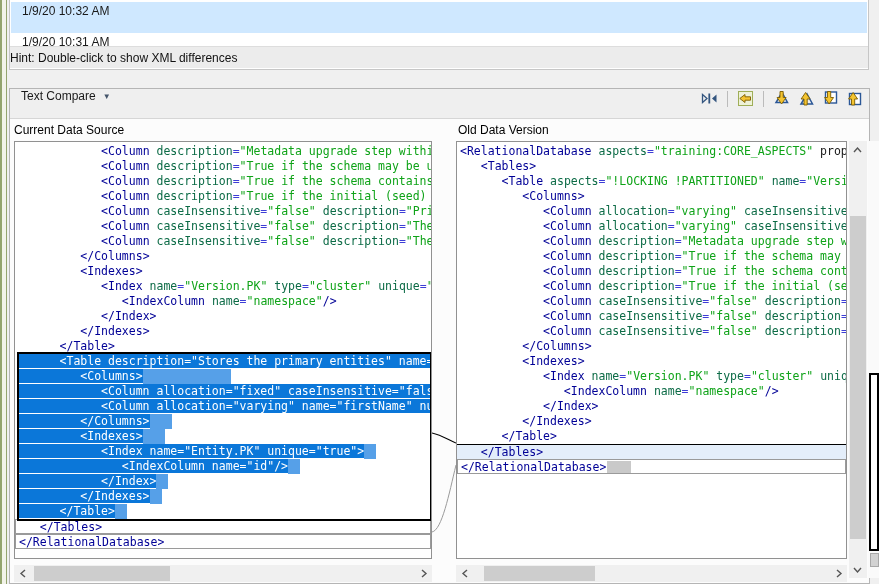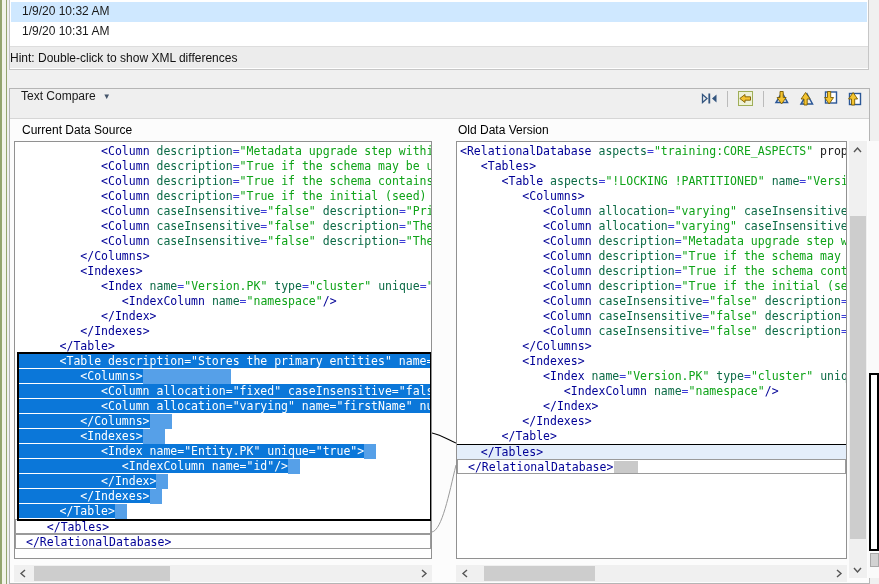--- a/index.html
+++ b/index.html
@@ -7,54 +7,54 @@
        font-family:"Liberation Sans",sans-serif;font-size:12px;color:#1a1a1a;overflow:hidden}
   
   .edge-a{position:absolute;left:0;top:0;width:2px;height:584px;background:#93a46e}
   .edge-b{position:absolute;left:2px;top:0;width:4px;height:584px;background:#f2f3e9}
   .edge-c{position:absolute;left:6px;top:0;width:1px;height:584px;background:#93a46e}
 
   
   .topbox{position:absolute;left:9px;top:0;width:860px;height:70px;background:#fff;
           border:1px solid #c6c6c6;border-top:none;box-sizing:border-box}
   .hist-rows{position:absolute;left:1px;top:2px;right:1px}
-  .hist-row{height:20px;line-height:18px;padding-left:11px;white-space:nowrap}
+  .hist-row{height:31px;line-height:18px;padding-left:11px;white-space:nowrap}
   .hist-row.sel{background:var(--row_sel)}
   .hintbar{position:absolute;left:0;right:0;top:46px;height:22px;background:#ececec;
            border-top:1px solid #ddd;line-height:22px;padding-right:4px;
            box-sizing:border-box;color:#111}
 
   
   .cmpbox{position:absolute;left:9px;top:88px;width:861px;height:496px;background:#fcfcfc;
           border:1px solid #b5b5b5;box-sizing:border-box}
   .cmp-toolbar{position:absolute;left:0;top:0;right:0;height:29px;background:#efefef;
                border-bottom:1px solid #d6d6d6;display:flex;align-items:flex-start}
   .mode-btn{display:flex;align-items:center;gap:7px;padding-left:11px;cursor:default}
   .mode-caret{font-size:8px;color:#44546a;padding-top:1px}
   .tb-icons{margin-left:auto;display:flex;align-items:center;gap:5px;padding-right:6px}
   .tb-sep{width:1px;height:16px;background:#bbb;margin:0 3px}
   .tb-btn{width:19px;height:19px;display:flex;align-items:center;justify-content:center}
 
   .pane-title{position:absolute;top:33px;height:16px;line-height:16px;color:#000}
-  .pt-left{left:12px}
+  .pt-left{left:4px}
   .pt-right{left:448px}
 
   .pane{position:absolute;top:52px;height:418px;background:#fff;border:1px solid #919191;
         box-sizing:border-box;overflow:hidden}
   .pane-left{left:4px;width:418px}
   .pane-right{left:446px;width:391px}
   .code{position:absolute;left:0;top:0;right:0;bottom:0;padding:2px 0 0 3px;
         font-family:"DejaVu Sans Mono","Liberation Mono",monospace;font-size:11.5px;
         line-height:15px;white-space:pre;overflow:hidden}
   .cl{height:15px;white-space:pre;overflow:hidden}
   .tk-tag{color:var(--tag)} .tk-attr{color:var(--attr)}
   .tk-val{color:var(--val)} .tk-eq{color:var(--eq)}
   .cl.sel .selbg{background:var(--sel_blue);color:#fff}
   .cl.sel .trail{display:inline-block;height:15px;background:var(--sel_trail);vertical-align:top}
-  .cl.box{margin-left:-3px;padding-left:10px;border:1px solid #9a9a9a;box-sizing:border-box;background:#fff}
+  .cl.box{margin-left:-3px;padding-left:3px;border:1px solid #9a9a9a;box-sizing:border-box;background:#fff}
   .cl.insert{margin-left:-3px;padding-left:3px;background:var(--insert_bg);
              border-top:1px solid #000;box-sizing:border-box}
   .graytrail{display:inline-block;width:24px;height:13px;background:#c9c9c9;vertical-align:middle;margin-left:1px}
   .selbox{position:absolute;left:2px;top:210px;right:-1px;height:169px;border:2px solid #000;
           box-sizing:border-box;pointer-events:none}
 
   .centerstrip{position:absolute;left:422px;top:53px;width:24px;height:416px}
 
   
   .hscroll{position:absolute;top:476px;height:17px;background:#f0f0f0;display:flex;align-items:center}

